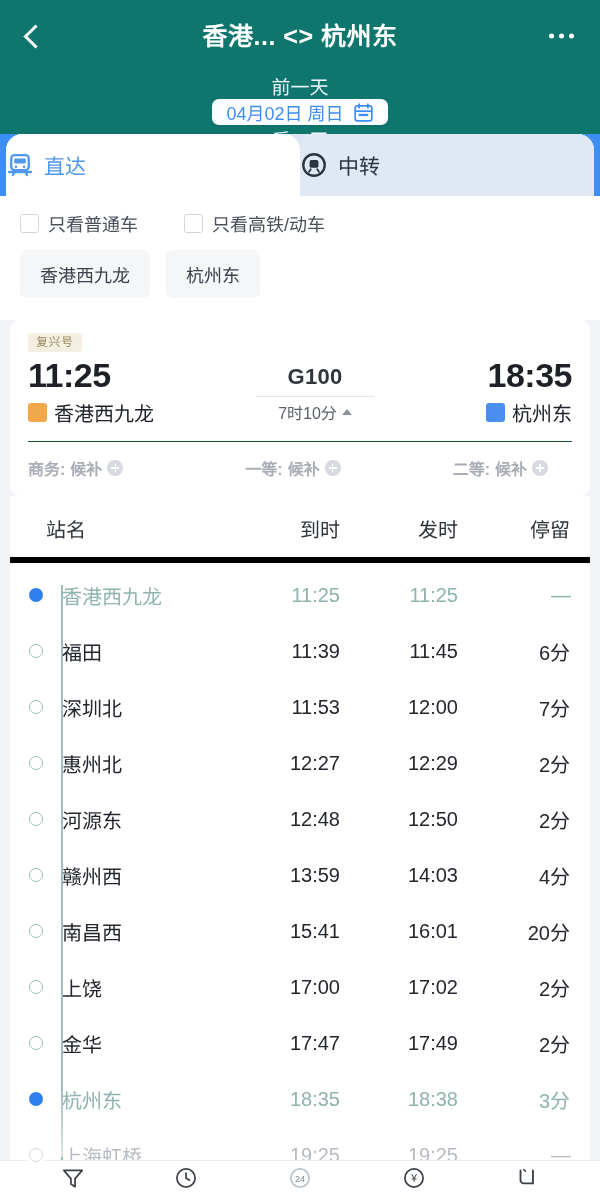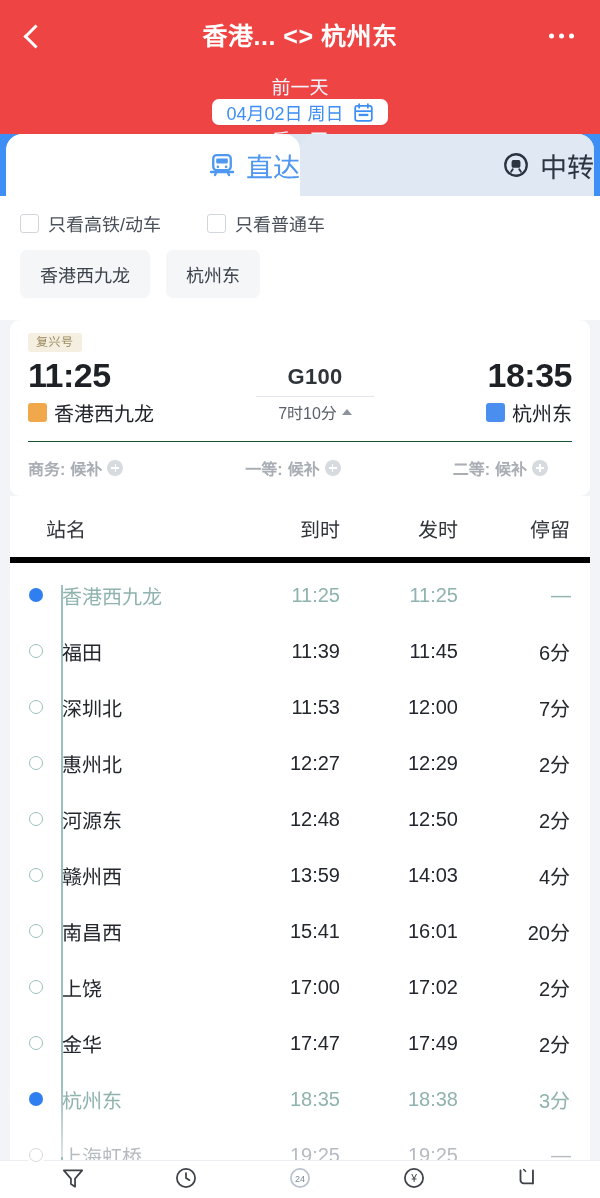--- a/index.html
+++ b/index.html
@@ -15,21 +15,21 @@
   #app {
     position: relative;
     width: 600px;
     height: 1198px;
     background: #f2f4f7;
     overflow: hidden;
   }
 
   
   .header {
-    background: #ef4444;
+    background: #0f766e;
     height: 134px;
     position: relative;
     padding: 0;
   }
 
   .header-top {
     height: 72px;
     display: flex;
     align-items: center;
     position: relative;
@@ -129,23 +129,23 @@
     height: 62px;
     display: flex;
     border-radius: 16px 16px 0 0;
     overflow: hidden;
     background: #dce6f2;
   }
   .tab {
     flex: 1;
     display: flex;
     align-items: center;
-    justify-content: flex-end;
+    justify-content: flex-start;
     gap: 10px;
-    font-size: 27px;
+    font-size: 21px;
     cursor: pointer;
     position: relative;
   }
   .tab.active {
     background: #ffffff;
     color: #4f97ef;
     border-radius: 16px 16px 0 0;
     z-index: 2;
   }
   .tab.inactive {
@@ -500,25 +500,25 @@
         </svg>
         <span>中转</span>
       </div>
     </div>
   </div>
 
   <div class="filters">
     <div class="checkbox-row">
       <label class="checkbox-item">
         <span class="cbox"></span>
-        <span class="cbox-label">只看高铁/动车</span>
+        <span class="cbox-label">只看普通车</span>
       </label>
       <label class="checkbox-item">
         <span class="cbox"></span>
-        <span class="cbox-label">只看普通车</span>
+        <span class="cbox-label">只看高铁/动车</span>
       </label>
     </div>
 
     <div class="chip-row">
       <div class="station-chip">香港西九龙</div>
       <div class="station-chip">杭州东</div>
     </div>
   </div>
 
   <div class="train-card">

